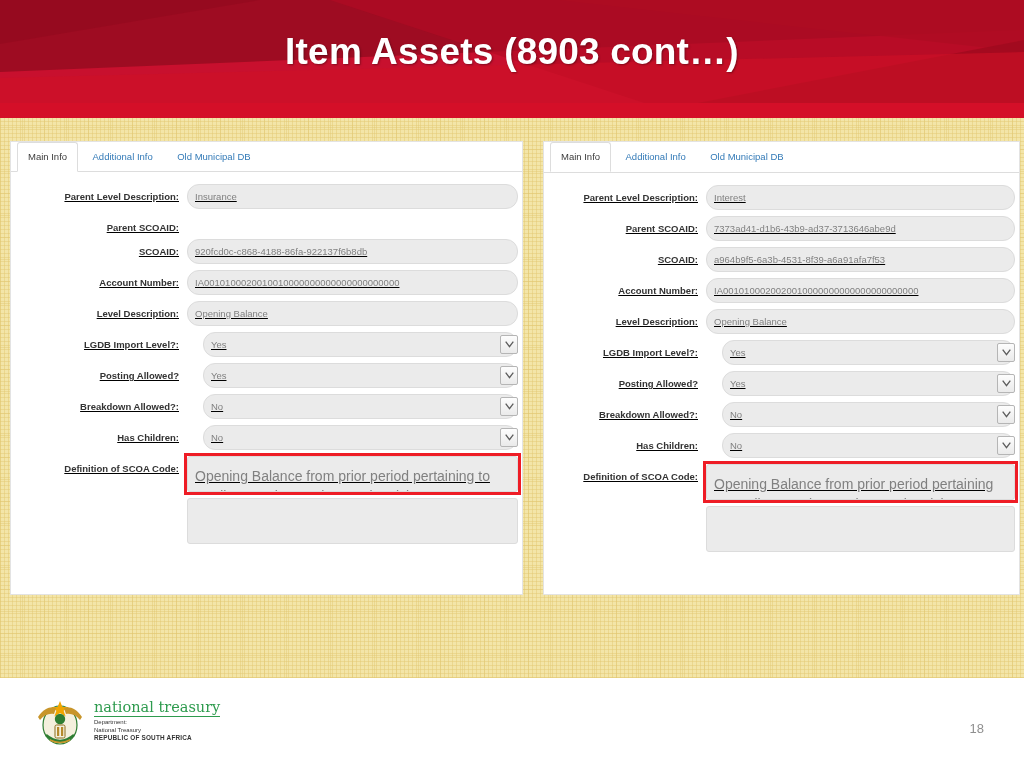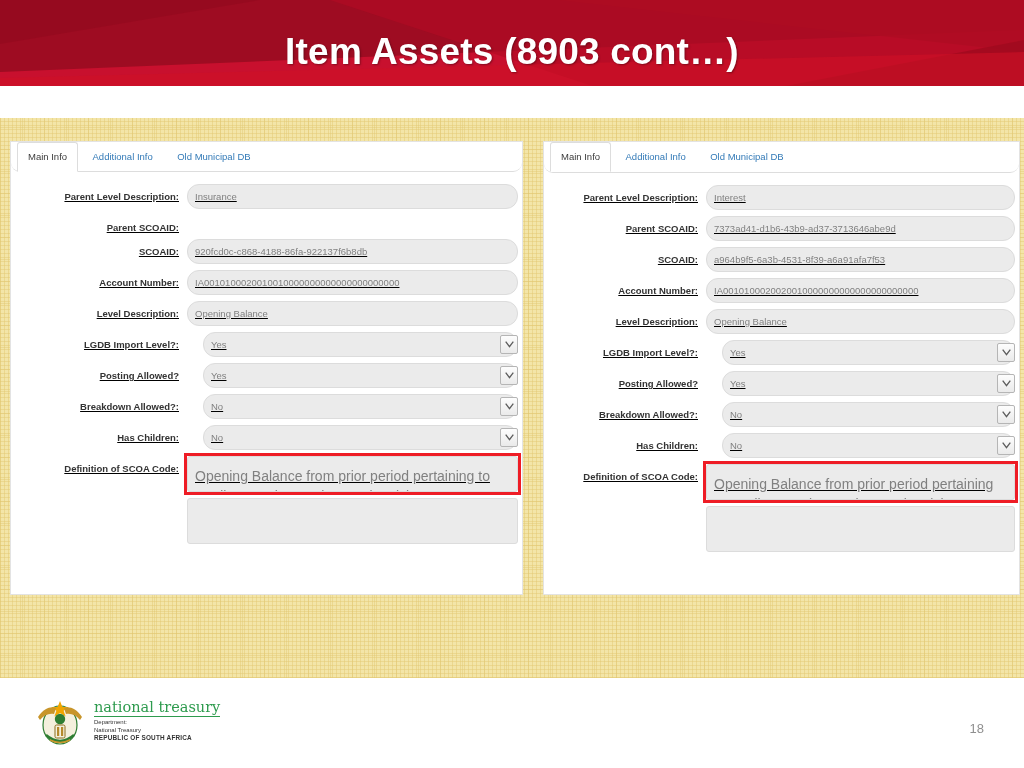--- a/index.html
+++ b/index.html
@@ -6,21 +6,21 @@
   html, body {
     width: 1024px; height: 768px;
     font-family: "Liberation Sans", sans-serif;
     background: #ffffff;
     overflow: hidden;
   }
   .slide { position: relative; width: 1024px; height: 768px; background: #ffffff; }
 
   
   .header {
-    position: absolute; left: 0; top: 0; width: 1024px; height: 86px;
+    position: absolute; left: 0; top: 0; width: 1024px; height: 118px;
     background: #6d28d9; overflow: hidden;
   }
   .header svg { position: absolute; left: 0; top: 0; }
   .header-title {
     position: absolute; left: 0; top: 31px; width: 1024px;
     text-align: center;
     color: #ffffff;
     font-size: 37px;
     font-weight: bold;
     letter-spacing: 0.2px;
@@ -46,21 +46,20 @@
     border: 1px solid #e3e3e3;
   }
   #panel-left  { left: 10px;  top: 141px; width: 513px; height: 454px; }
   #panel-right { left: 543px; top: 141px; width: 477px; height: 454px; }
 
   .tabstrip {
     position: relative;
     height: 30px;
     border-bottom: 1px solid #dddddd;
     padding-left: 6px;
-    border-radius: 9px;
   }
   #panel-right .tabstrip { height: 31px; }
   .tab {
     display: inline-block;
     padding: 0 10px;
     line-height: 29px;
     font-size: 9.5px;
     color: #337ab7;
     vertical-align: top;
     cursor: pointer;

